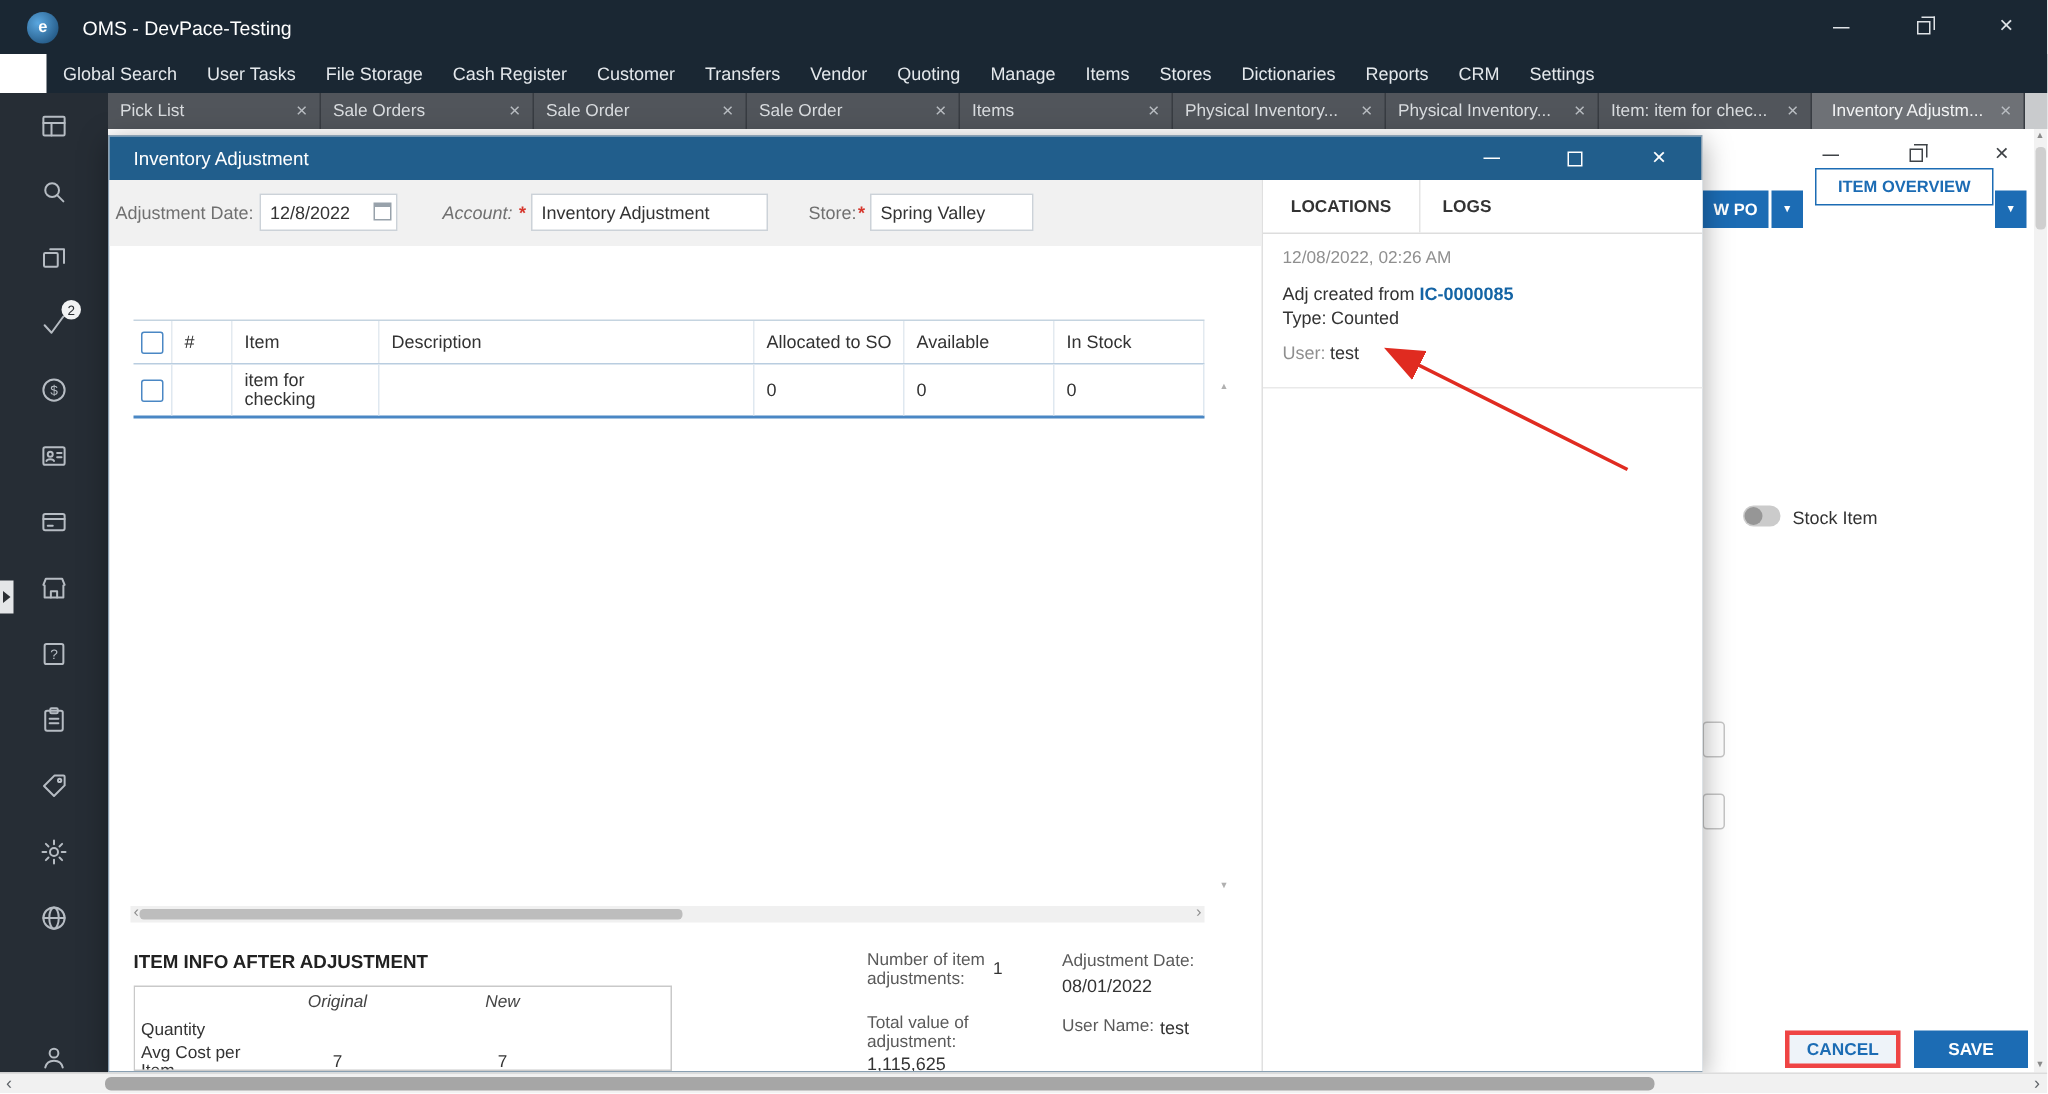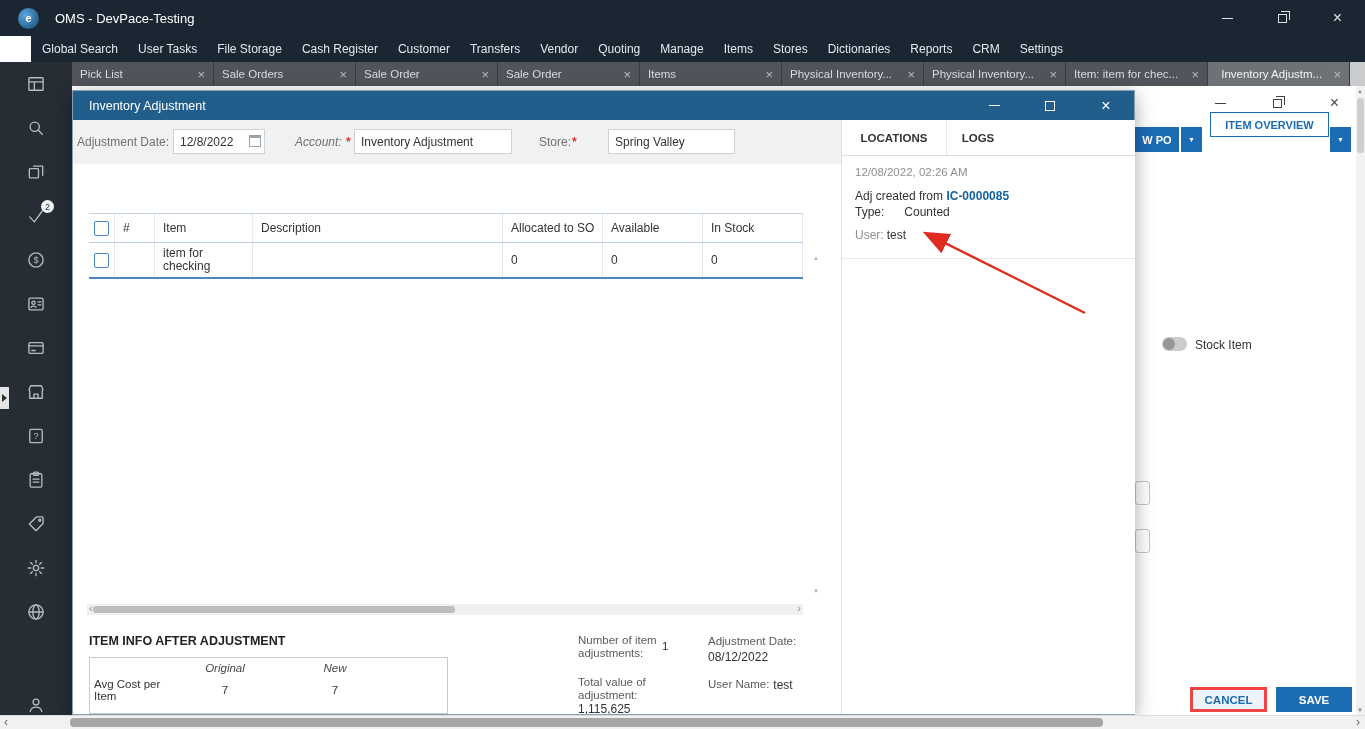--- a/index.html
+++ b/index.html
@@ -75,21 +75,21 @@
   #left-pane { position:absolute; left:0; top:0; width:768px; height:594px; overflow:hidden; background:#fff; }
   #toolbar { position:absolute; left:0; top:0; width:768px; height:44px; background:#f1f1f1; }
   .tb-label { position:absolute; font-size:12px; color:#707070; top:15px; white-space:nowrap; }
   #tb-l1 { left:4px; } #tb-l2 { left:222px;font-style:italic; } #tb-l3 { left:466px; }
   .req { position:absolute; top:15px; color:#d6352b; font-size:12px; font-weight:bold; }
   #req1 { left:273px; } #req2 { left:499px; }
   .tb-input { position:absolute; top:9px; height:25px; border:1px solid #ccd2d8; background:#fff; font-size:12px; color:#333; padding:0 6px; font-family:inherit; }
   #date-input { left:100px; width:92px; padding-right:20px; }
   #cal-icon { position:absolute; left:176px; top:15px; width:12px; height:12px; border:1px solid #98a2ab; border-top:3px solid #98a2ab; }
   #account-input { left:281px; width:158px; }
-  #store-input { left:535px; width:127px; }
+  #store-input { left:507px; width:109px; }
 
   #grid { position:absolute; left:16px; top:93px; width:714px; }
   .grid-row { display:grid; grid-template-columns:26px 40px 98px 250px 100px 100px 100px; }
   #grid-head { height:30px; border-top:1px solid #c5d4e0; border-bottom:1px solid #b9cde0; }
   .cell { font-size:12px; color:#333; display:flex; align-items:center; padding-left:8px; border-right:1px solid #e3eaf0; overflow:hidden; }
   .cell.cb { justify-content:center; padding-left:0; }
   #grid-datarow { height:36px; border-bottom:2px solid #4a87c4; }
   #grid-datarow .cell { border-right:1px solid #dfe8f0; line-height:13px; }
   .checkbox { width:15px; height:15px; border:1px solid #4a87c4; background:#fff; border-radius:2px; }
 
@@ -119,21 +119,21 @@
   #user-block { position:absolute; left:619px; top:46px; font-size:11.5px; color:#5a5a5a; display:flex; gap:4px; }
   #user-value { color:#333; font-size:12px; }
 
   #right-panel { position:absolute; left:768px; top:0; width:294px; height:594px; border-left:1px solid #e0e0e0; background:#fff; }
   #panel-tabs { display:flex; height:36px; border-bottom:1px solid #ddd; }
   .ptab { display:flex; align-items:center; justify-content:center; font-size:11.5px; font-weight:bold; color:#333; border-right:1px solid #e5e5e5; }
   #ptab-adjustments { width:126px; } #ptab-locations { width:105px; } #ptab-logs { width:62px; border-right:none; }
   #log-time { position:absolute; left:13px; top:46px; font-size:11.5px; color:#8f8f8f; }
   #log-msg { position:absolute; left:13px; top:69px; font-size:12px; color:#333; white-space:pre; }
   #log-link { color:#1464a5; font-weight:bold; }
-  #log-type { position:absolute; left:13px; top:85px; font-size:12px; color:#333; display:flex; gap:20px; }
+  #log-type { position:absolute; left:13px; top:85px; font-size:12px; color:#333; display:flex; gap:3px; }
   #log-user { position:absolute; left:13px; top:108px; font-size:12px; color:#8f8f8f; display:flex; gap:3px; }
   #log-user .val { color:#333; }
   #log-sep { position:absolute; left:0; top:138px; width:100%; height:1px; background:#e9e9e9; }
 
   
   #annot-arrow { position:absolute; left:905px; top:218px; width:195px; height:105px; z-index:30; pointer-events:none; }
 
   
   #bottom-scrollbar { position:absolute; left:0; top:715px; width:1365px; height:14px; background:#f1f1f1; border-top:1px solid #dcdcdc; z-index:15; }
   #bs-thumb { position:absolute; left:70px; top:2px; width:1033px; height:9px; background:#a6a6a6; border-radius:4px; }
@@ -399,32 +399,37 @@
 
         <div id="summary">
           <div id="summary-title">ITEM INFO AFTER ADJUSTMENT</div>
           <div id="info-table">
             <div class="info-row info-head">
               <div class="ic il"></div>
               <div class="ic">Original</div>
               <div class="ic">New</div>
             </div>
             <div class="info-row info-r">
+              <div class="ic il">Quantity</div>
+              <div class="ic"></div>
+              <div class="ic"></div>
+            </div>
+            <div class="info-row info-r">
               <div class="ic il">Avg Cost per Item</div>
               <div class="ic">7</div>
               <div class="ic">7</div>
             </div>
           </div>
           <div id="num-block">Number of item adjustments:</div>
           <div id="num-value">1</div>
           <div id="total-block">Total value of adjustment:</div>
           <div id="total-value">1,115,625</div>
           <div id="date-block">
             <span>Adjustment Date:</span>
-            <div id="date-value">08/12/2022</div>
+            <div id="date-value">08/01/2022</div>
           </div>
           <div id="user-block">
             <span>User Name:</span>
             <span id="user-value">test</span>
           </div>
         </div>
       </div>
 
       <div id="right-panel">
         <div id="panel-tabs">

